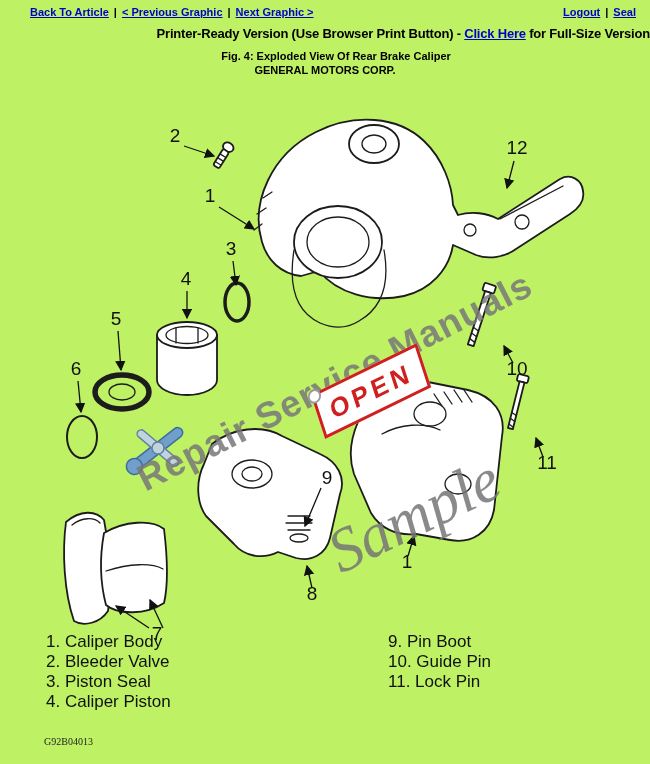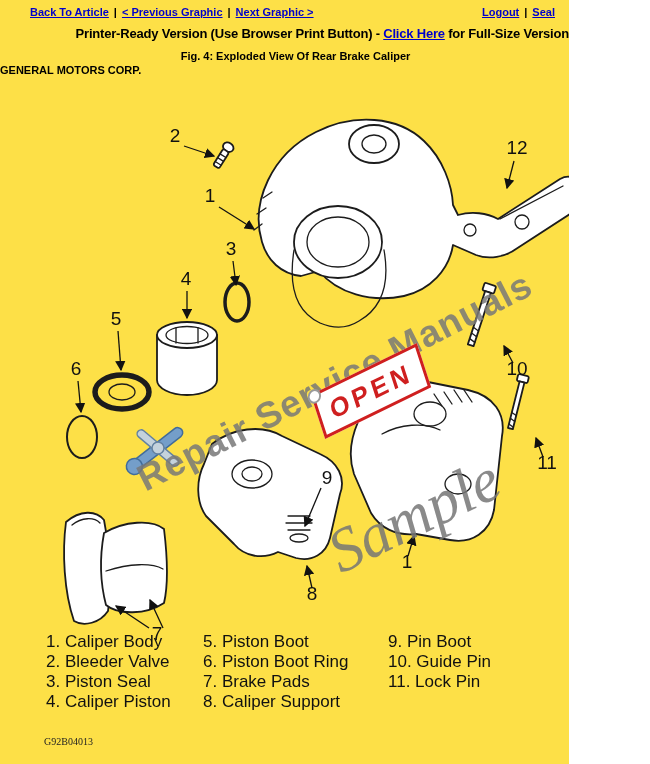--- a/index.html
+++ b/index.html
@@ -1,31 +1,31 @@
 <!DOCTYPE html>
 <html><head>
 <meta charset="utf-8">
 <style>
   * { margin:0; padding:0; box-sizing:border-box; }
   html,body { background:#ffffff; }
   body { font-family:"Liberation Sans",sans-serif; color:#000; }
-  .page { position:relative; width:569px; height:764px; background:#fde047; overflow:hidden; }
+  .page { position:relative; width:650px; height:764px; background:#bef264; overflow:hidden; }
 
   
   .topbar { position:absolute; top:6px; left:0; width:100%; padding:0 14px 0 30px;
             display:flex; justify-content:space-between; font-size:11px; font-weight:bold; }
   .nav-link { color:#0000cc; text-decoration:underline; cursor:pointer; }
   .sep { color:#000; margin:0 5px; font-weight:bold; }
 
   
   .printer-line { position:absolute; top:26px; left:0; width:100%; text-align:right;
                   font-size:13px; font-weight:bold; letter-spacing:-0.2px; }
   .fig-title { position:absolute; top:50px; left:0; width:100%; text-align:center;
                font-size:11px; font-weight:bold;margin-left:11px; }
-  .company   { position:absolute; top:64px; left:0; width:100%; 
+  .company   { position:absolute; top:64px; left:0; width:100%; text-align:center;
                font-size:11px; font-weight:bold; }
 
   
   .diagram { position:absolute; top:92px; left:0; width:650px; height:560px; }
   .part { fill:#ffffff; stroke:#1c1c1c; stroke-width:1.8; stroke-linejoin:round; stroke-linecap:round; }
   .part-thin { fill:none; stroke:#1c1c1c; stroke-width:1.3; stroke-linejoin:round; stroke-linecap:round; }
   .seal { fill:none; stroke-width:3.5; }
   .boot { fill:none; stroke-width:5.5; }
   .ring { fill:none; stroke-width:2; }
   .leader { stroke:#111; stroke-width:1.3; }
@@ -204,26 +204,20 @@
     <span>OPEN</span>
   </div>
   <div class="watermark-sample">Sample</div>
 
   <div class="legend-col legend-col-1">
     <div class="legend-item">1. Caliper Body</div>
     <div class="legend-item">2. Bleeder Valve</div>
     <div class="legend-item">3. Piston Seal</div>
     <div class="legend-item">4. Caliper Piston</div>
   </div>
-  <div class="legend-col legend-col-2">
-    <div class="legend-item">5. Piston Boot</div>
-    <div class="legend-item">6. Piston Boot Ring</div>
-    <div class="legend-item">7. Brake Pads</div>
-    <div class="legend-item">8. Caliper Support</div>
-  </div>
   <div class="legend-col legend-col-3">
     <div class="legend-item">9. Pin Boot</div>
     <div class="legend-item">10. Guide Pin</div>
     <div class="legend-item">11. Lock Pin</div>
   </div>
 
   <div class="footer-code">G92B04013</div>
 </div>
 
 </body></html>

